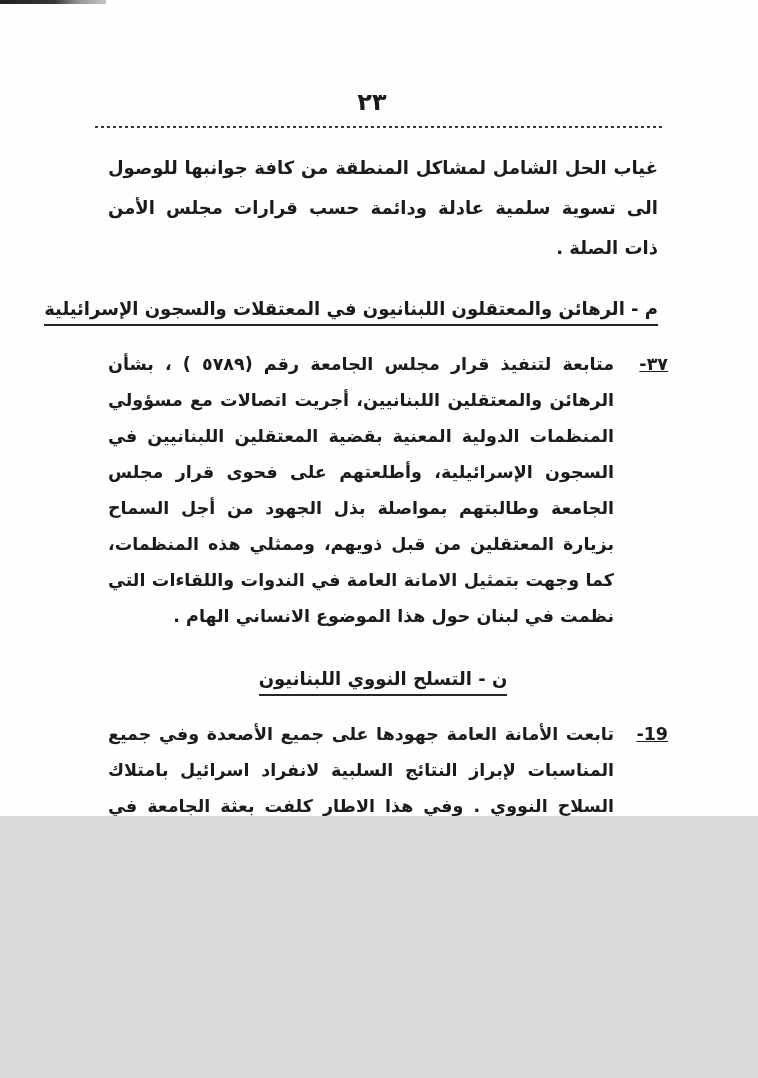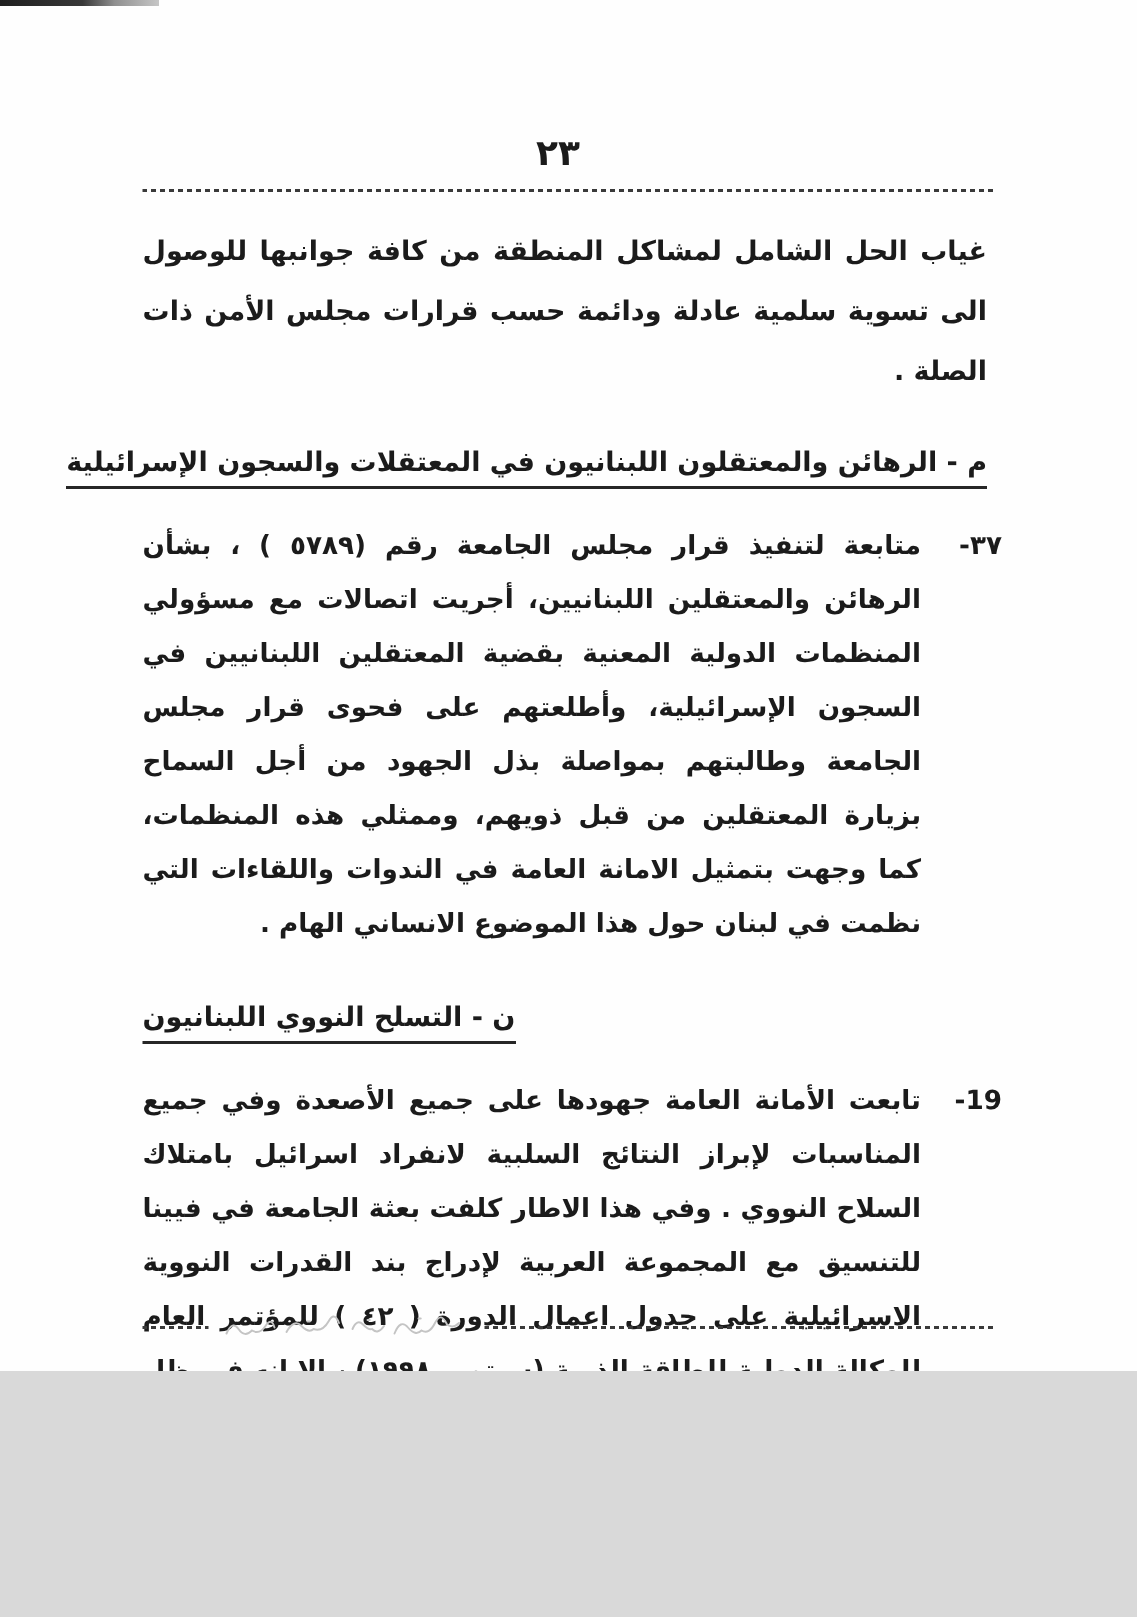--- a/index.html
+++ b/index.html
@@ -1,19 +1,19 @@
 <!DOCTYPE html>
 <html lang="ar"><head>
 <meta charset="utf-8">
 <style>
   html, body { margin: 0; padding: 0; background: #d9d9d9; }
   .page {
     position: relative;
     width: 758px;
-    height: 914px;
+    height: 816px;
     margin: 0 auto;
     background: #fefefe;
     overflow: hidden;
     font-family: "DejaVu Sans", sans-serif;
     color: #1b1b1b;
   }
   
   .scan-artifact {
     position: absolute;
     top: 0; left: 0;
@@ -32,56 +32,57 @@
   .dotted-rule {
     height: 2px;
     background: repeating-linear-gradient(to right, #3a3a3a 0 3px, transparent 3px 6px);
   }
   .header-rule {
     position: absolute;
     top: 126px; left: 95px; right: 96px;
   }
   .content {
     position: absolute;
-    top: 148px; right: 100px; left: 95px;
+    top: 148px; right: 100px; left: 108px;
     direction: rtl;
   }
   .intro-para {
     margin: 0 0 30px 0;
     font-size: 18px;
     font-weight: bold;
     line-height: 40px;
     text-align: justify;
   }
   .section-heading {
     margin: 0 0 20px 0;
     font-size: 18px;
     font-weight: bold;
     white-space: nowrap;
-    text-align: left;
+    text-align: center;
   }
   .section-heading .heading-text {
     display: inline-block;
     border-bottom: 2px solid #262626;
     padding-bottom: 5px;
   }
   .numbered-item {
     position: relative;
     margin: 0 0 34px 0;
     padding-right: 44px;
     font-size: 17.5px;
     font-weight: bold;
     line-height: 36px;
     text-align: justify;
   }
   .item-number {
     position: absolute;
     right: -10px;
     top: 0;
     white-space: nowrap;
+    text-decoration: underline;
   }
   .item-text { display: block; }
   .footer {
     position: absolute;
     top: 872px; left: 95px; right: 96px;
     display: flex;
     align-items: center;
     direction: ltr;
   }
   .footer-dots-short { width: 44px; }

